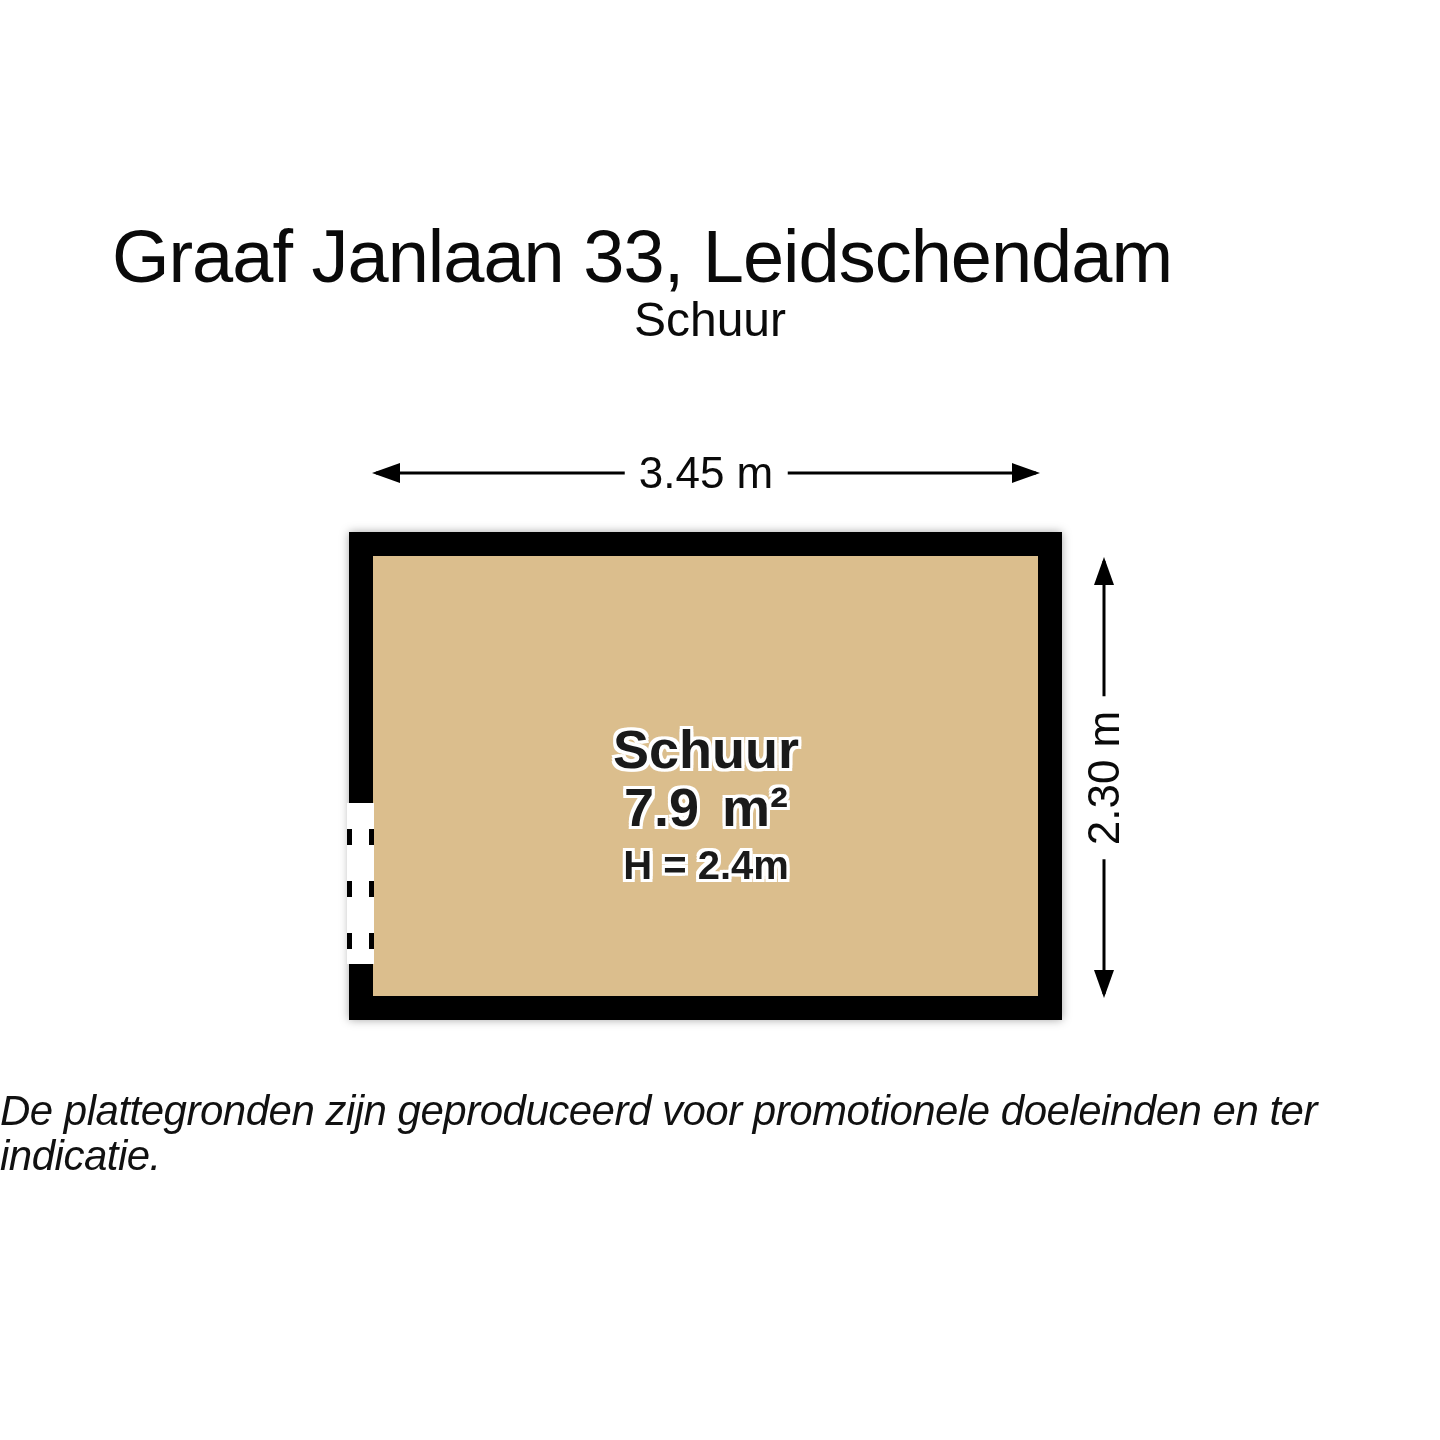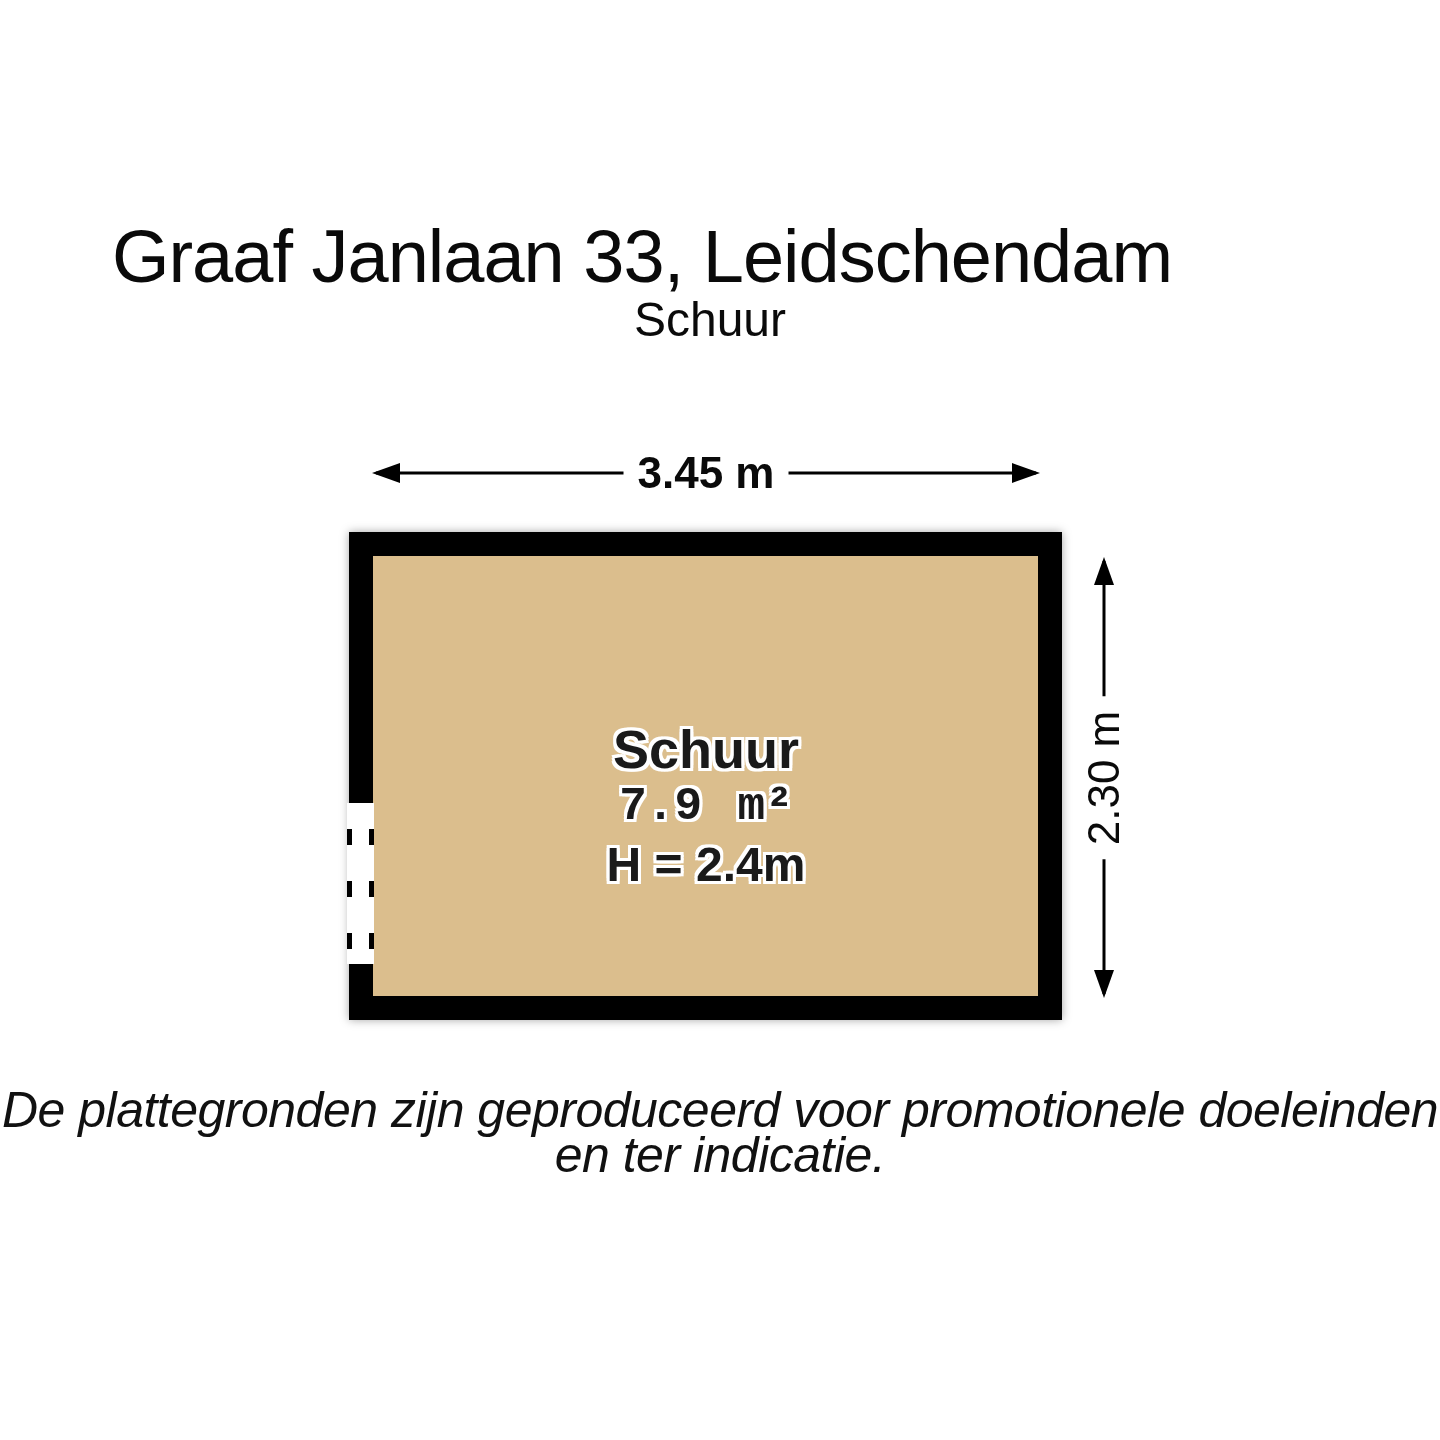--- a/index.html
+++ b/index.html
@@ -82,30 +82,29 @@
     top: 720px;
     width: 668px;
     text-align: center;
     font-weight: bold;
     color: #1a1a1a;
     text-shadow:
       -3px -3px 0 #fff, 3px -3px 0 #fff, -3px 3px 0 #fff, 3px 3px 0 #fff,
       -3px 0 0 #fff, 3px 0 0 #fff, 0 -3px 0 #fff, 0 3px 0 #fff;
   }
   .room-name  { font-size: 54px; line-height: 58px; }
-  .room-area  { font-size: 46px; line-height: 58px; word-spacing: 8px; font-family: Liberation Mono, monospace; }
-  .room-height{ font-size: 48px; line-height: 58px; }
+  .room-area  { font-size: 54px; line-height: 58px; word-spacing: 8px; }
+  .room-height{ font-size: 40px; line-height: 58px; }
 
   
   .dim-h {
     left: 372px;
     top: 451px;
     width: 668px;
     height: 44px;
-    font-weight: bold;
   }
   .dim-v {
     left: 1082px;
     top: 557px;
     width: 44px;
     height: 441px;
   }
   .dim-label {
     position: absolute;
     left: 50%;
@@ -121,23 +120,22 @@
   .dim-v .dim-label {
     transform: translate(-50%, -50%) rotate(-90deg);
   }
   svg.dim-svg { display: block; }
 
   
   .footer {
     top: 1088px;
     left: 0;
     width: 100%;
-    text-align: center;
     font-style: italic;
-    font-size: 50px;
+    font-size: 42px;
     line-height: 45px;
     letter-spacing: -0.5px;
     color: #111111;
   }
 </style>
 </head>
 <body>
 
 <div class="abs page-title">Graaf Janlaan 33, Leidschendam</div>
 <div class="abs page-subtitle">Schuur</div>

